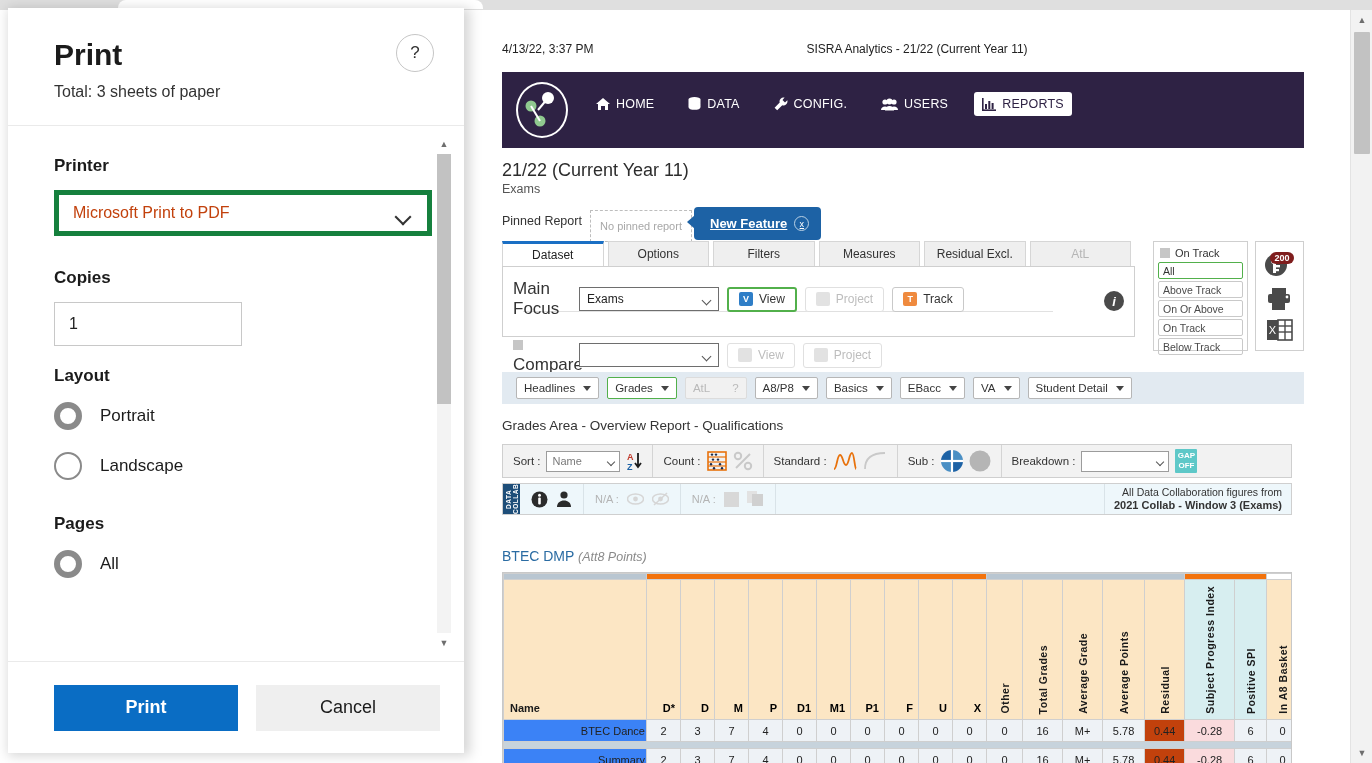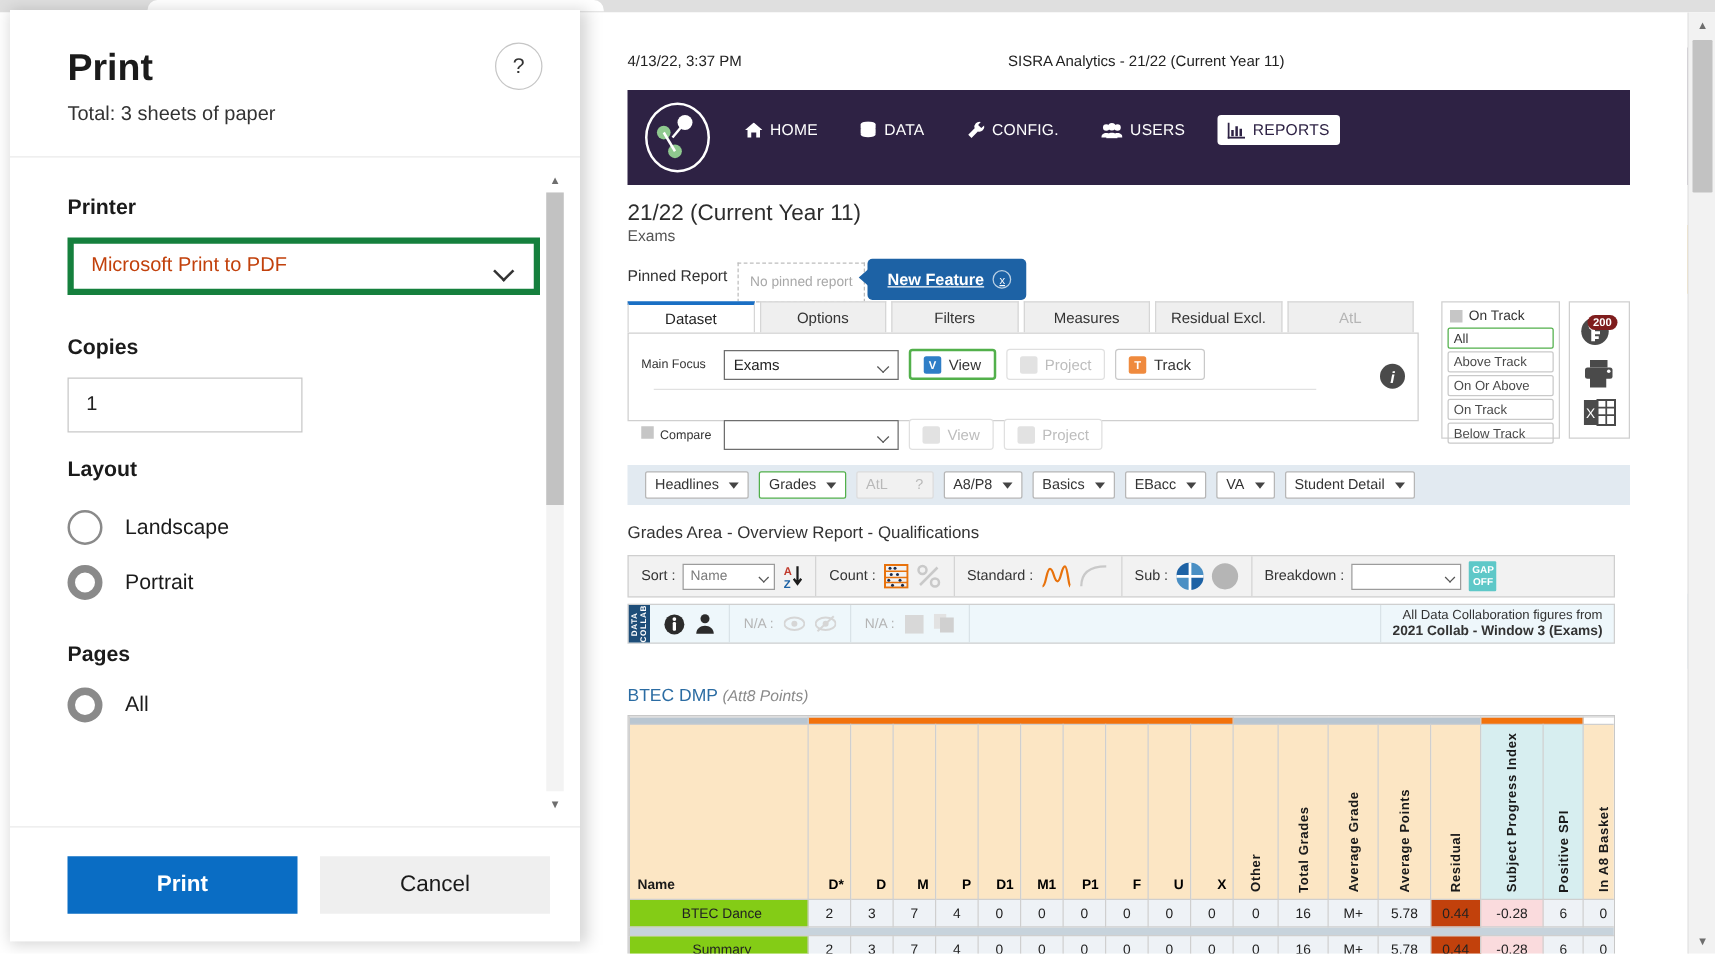--- a/index.html
+++ b/index.html
@@ -123,21 +123,21 @@
   .tab.active { background:#ffffff; border-top:3px solid #1a6fc4; color:#222; }
   .tab.disabled { color:#b5b5b5; background:#efefef; }
 
   .panel {
     position:absolute; left:12px; top:246px; width:633px; height:71px;
     background:#fff; border:1px solid #cfcfcf;
   }
   .row1 { position:absolute; left:10px; top:12px; display:flex; align-items:center; gap:8px; }
   .row2 { position:absolute; left:10px; top:68px; display:flex; align-items:center; gap:8px; }
   .divider-h { position:absolute; left:20px; top:44px; width:530px; height:1px; background:#e1e1e1; }
-  .lbl { font-size:10px; color:#333; width:58px; }
+  .lbl { font-size:17px; color:#333; width:58px; }
   .sel {
     width:140px; height:24px; border:1px solid #6e6e6e; background:#fff;
     font-size:12px; color:#222; padding:0 18px 0 7px;
     display:flex; align-items:center; position:relative;
   }
   .sel:after {
     content:""; position:absolute; right:8px; top:9px;
     width:6px;height:6px;border-right:1.4px solid #555;border-bottom:1.4px solid #555;
     transform:rotate(45deg);
   }
@@ -246,21 +246,21 @@
   .band-white { background:#ffffff; }
   th.vh {
     background:#fce6c4; height:140px; vertical-align:bottom; padding:0 0 5px 0;
     font-weight:bold; color:#1a1a1a; text-align:center;
   }
   th.vh .rot { writing-mode:vertical-rl; transform:rotate(180deg); margin:0 auto; letter-spacing:0.5px; font-size:10.5px; }
   th.vh.blue { background:#d7eef0; }
   th.namecol { background:#fce6c4; vertical-align:bottom; text-align:left; padding:0 0 5px 6px; font-weight:bold; color:#1a1a1a; }
   th.short { vertical-align:bottom; text-align:right; padding:0 5px 5px 0; background:#fce6c4; font-weight:bold; }
   td.cell { background:#eef2f6; text-align:center; height:22px; color:#222; }
-  td.namecell { background:#84cc16; text-align:center; padding-left:6px; color:#222; }
+  td.namecell { background:#3b82f6; text-align:right; padding-left:6px; color:#222; }
   td.green { background:#c2410c; }
   td.pink { background:#fadbdd; }
   tr.gaprow td { height:7px; background:#c7d3dc; padding:0; border-left:1px solid #cfcfcf; border-right:1px solid #cfcfcf; }
 
   
   .dlg-shadow {
     position:absolute; left:8px; top:8px; width:462px; height:748px;
     background:rgba(0,0,0,0.16); filter:blur(6px); z-index:90;
   }
   .dialog {
@@ -809,27 +809,27 @@
           </div>
         </div>
 
         <div class="fld" style="margin-top:32px">
           <div class="fld-label">Copies</div>
           <div class="num-box" style="margin-top:14px">1</div>
         </div>
 
         <div class="fld" style="margin-top:20px">
           <div class="fld-label">Layout</div>
+          <div class="radio-row">
+            <span class="radio on"></span>
+            <span class="radio-lbl">Portrait</span>
+          </div>
           <div class="radio-row" style="margin-top:22px">
             <span class="radio"></span>
             <span class="radio-lbl">Landscape</span>
-          </div>
-          <div class="radio-row">
-            <span class="radio on"></span>
-            <span class="radio-lbl">Portrait</span>
           </div>
         </div>
 
         <div class="fld" style="margin-top:34px">
           <div class="fld-label">Pages</div>
           <div class="radio-row">
             <span class="radio on"></span>
             <span class="radio-lbl">All</span>
           </div>
         </div>

